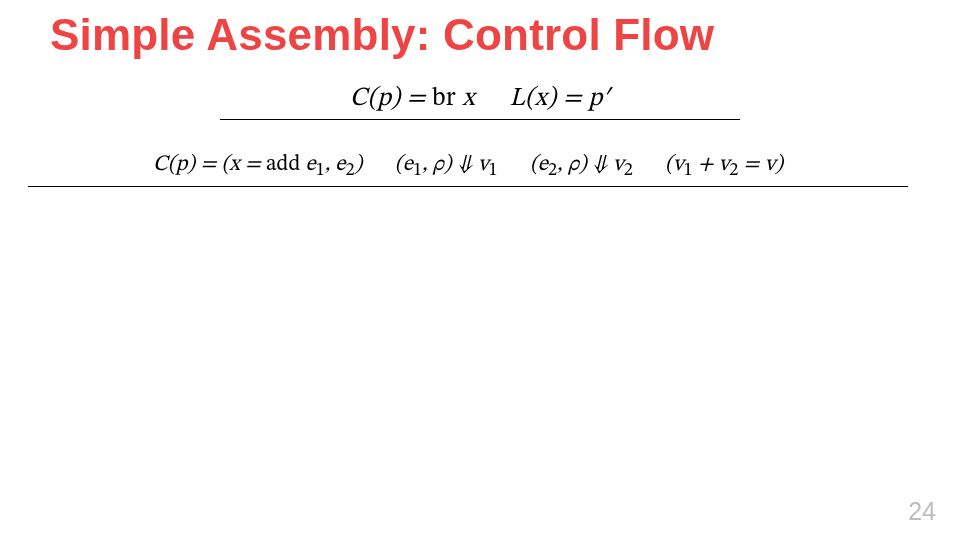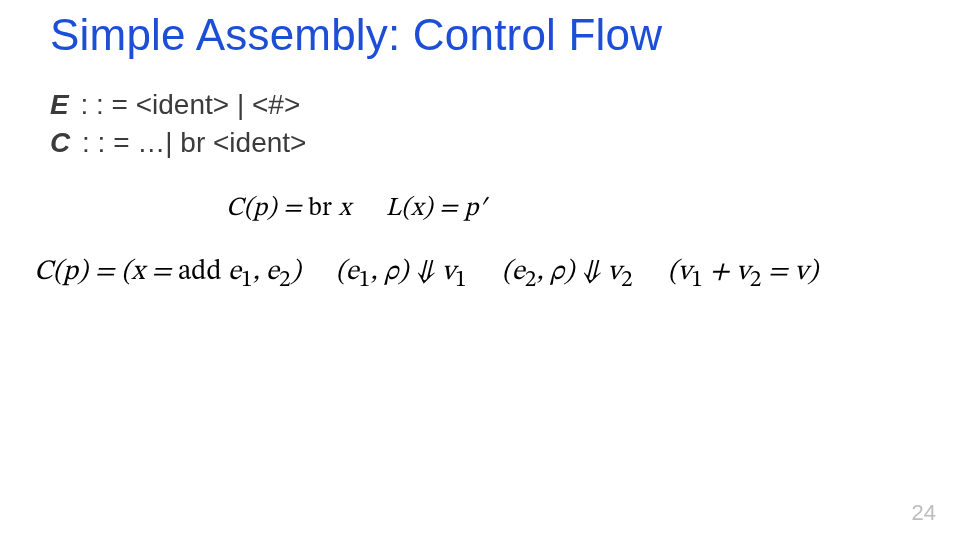--- a/index.html
+++ b/index.html
@@ -14,90 +14,82 @@
   }
   .slide {
     position: relative;
     width: 960px;
     height: 540px;
     box-sizing: border-box;
     padding: 10px 50px 0 50px;
   }
   .title {
     font-size: 44px;
-    font-weight: 400;
-    color: #1d4ed8;
+    font-weight: 700;
+    color: #ef4444;
     letter-spacing: 0.2px;
-    margin: 0 0 26px 0;
+    margin: 0 0 20px 0;
   }
   .grammar {
     font-size: 28px;
     line-height: 1.35;
     font-weight: 400;
     color: #3b3b3b;
     margin-bottom: 28px;
   }
   .grammar .nt {
     font-style: italic;
     font-weight: 700;
     margin-right: 4px;
   }
   .rules {
     font-family: "Cambria Math", "STIX Two Math", "Latin Modern Math", "Times New Roman", serif;
     color: #000;
   }
   .rule {
     display: flex;
-    flex-direction: row;
+    flex-direction: column;
     align-items: center;
     margin: 12px auto 26px auto;
   }
   .rule .top, .rule .bot {
     white-space: nowrap;
     padding: 2px 6px;
   }
   .rule .bar {
     height: 0;
     border-top: 1.5px solid #000;
     align-self: stretch;
     margin: 2px 0;
   }
   .rule1 { font-size: 26px; width: 520px; }
   .rule1 .top { letter-spacing: 0.2px; }
   .rule1 .prem-gap { display:inline-block; width: 22px; }
-  .rule2 { font-size: 28px; width: 880px; margin-left: -22px; }
+  .rule2 { font-size: 22px; width: 880px; margin-left: -22px; }
   .rule2 .top span.gap { display:inline-block; width: 22px; }
   .turnstile { padding: 0 2px; }
   .pageno {
     position: absolute;
     right: 24px;
     bottom: 14px;
     color: #bdbdbd;
-    font-size: 22px;
+    font-size: 25px;
     font-weight: 300;
     font-family: "Segoe UI Light", "Segoe UI", Arial, sans-serif;
   }
   .mathit { font-style: italic; }
   .rm { font-style: normal; }
 </style>
 </head>
 <body>
 
 <div class="slide">
 
   <h1 class="title">Simple Assembly: Control Flow</h1>
 
-  <div class="grammar">
-    <div>
-      <span class="nt">E</span><span> : : = &lt;ident&gt; | &lt;#&gt;</span>
-    </div>
-    <div>
-      <span class="nt">C</span><span> : : = …| br &lt;ident&gt;</span>
-    </div>
-  </div>
 
   <div class="rules">
 
     <div class="rule rule1">
       <div class="top">
         <span class="mathit"><span class="rm" style="font-style:italic">C</span>(<span>p</span>) = <span class="rm">br</span> <span>x</span></span>
         <span class="prem-gap"></span>
         <span class="mathit"><span>L</span>(<span>x</span>) = <span>p′</span></span>
       </div>
       <div class="bar"></div>

